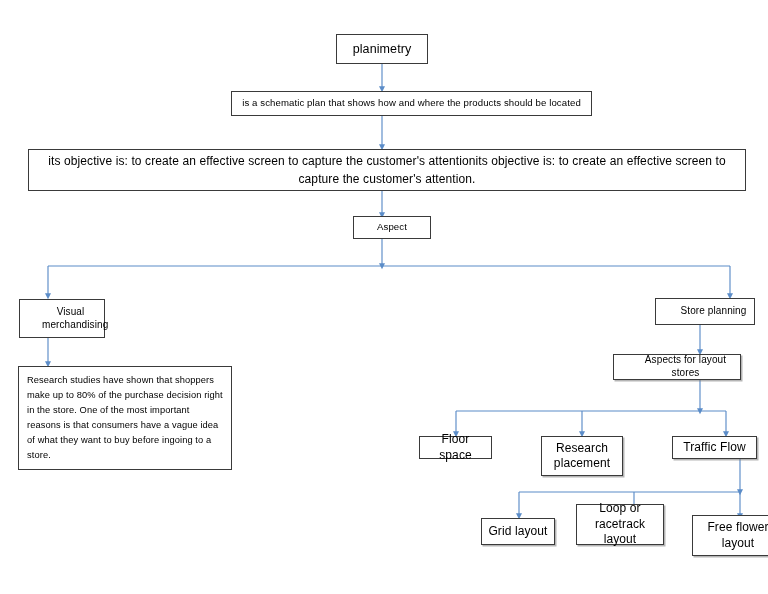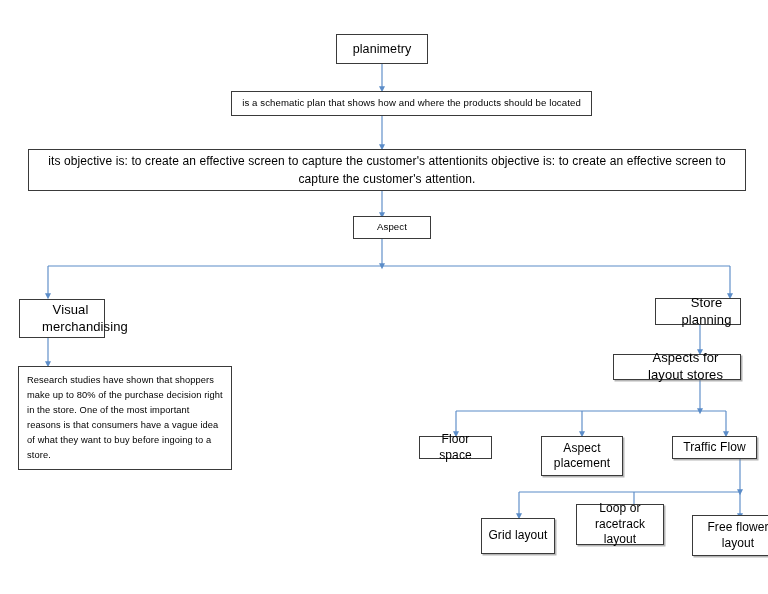--- a/index.html
+++ b/index.html
@@ -47,21 +47,21 @@
     box-shadow: 1.5px 1.5px 0 rgba(120,120,120,0.55);
   }
   .node .txt {
     display: block;
     width: 100%;
   }
   .n-title      { font-size: 12.5px; }
   .n-sentence   { font-size: 9.6px; margin-left: 28px; }
   .n-objective  { font-size: 12px; line-height: 1.5; padding: 4px 8px; }
   .n-aspect     { font-size: 9.6px; }
-  .n-branch     { font-size: 13px; padding-left: 22px; }
+  .n-branch     { font-size: 10px; padding-left: 22px; }
   .n-para       { font-size: 9.3px; line-height: 1.62; text-align: left;
                   justify-content: flex-start; padding: 6px 8px; }
   .n-leaf       { font-size: 12px; }
 </style>
 </head>
 <body>
 
 <div id="canvas">
 
   <svg id="connectors" viewBox="0 0 768 594" width="768" height="594" xmlns="http://www.w3.org/2000/svg">
@@ -118,41 +118,41 @@
   </div>
 
   <div class="node n-branch" style="left:19px; top:299px; width:86px; height:39px;">
     <span class="txt">Visual merchandising</span>
   </div>
 
   <div class="node n-para" style="left:18px; top:366px; width:214px; height:104px;">
     <span class="txt">Research studies have shown that shoppers make up to 80% of the purchase decision right in the store. One of the most important reasons is that consumers have a vague idea of what they want to buy before ingoing to a store.</span>
   </div>
 
-  <div class="node n-branch" style="left:655px; top:298px; width:86px; height:27px;">
+  <div class="node n-branch" style="left:655px; top:298px; width:100px; height:27px;">
     <span class="txt">Store planning</span>
   </div>
 
   <div class="node n-branch shadow" style="left:613px; top:354px; width:128px; height:26px;">
     <span class="txt">Aspects for layout stores</span>
   </div>
 
   <div class="node n-leaf" style="left:419px; top:436px; width:73px; height:23px;">
     <span class="txt">Floor space</span>
   </div>
 
   <div class="node n-leaf shadow" style="left:541px; top:436px; width:82px; height:40px;">
-    <span class="txt">Aspect placement</span>
+    <span class="txt">Research placement</span>
   </div>
 
   <div class="node n-leaf shadow" style="left:672px; top:436px; width:85px; height:23px;">
     <span class="txt">Traffic Flow</span>
   </div>
 
-  <div class="node n-leaf shadow" style="left:481px; top:518px; width:74px; height:36px;">
+  <div class="node n-leaf shadow" style="left:481px; top:518px; width:74px; height:27px;">
     <span class="txt">Grid layout</span>
   </div>
 
   <div class="node n-leaf shadow" style="left:576px; top:504px; width:88px; height:41px;">
     <span class="txt">Loop or racetrack layout</span>
   </div>
 
   <div class="node n-leaf shadow" style="left:692px; top:515px; width:92px; height:41px;justify-content:flex-end;">
     <span class="txt">Free flower layout</span>
   </div>

